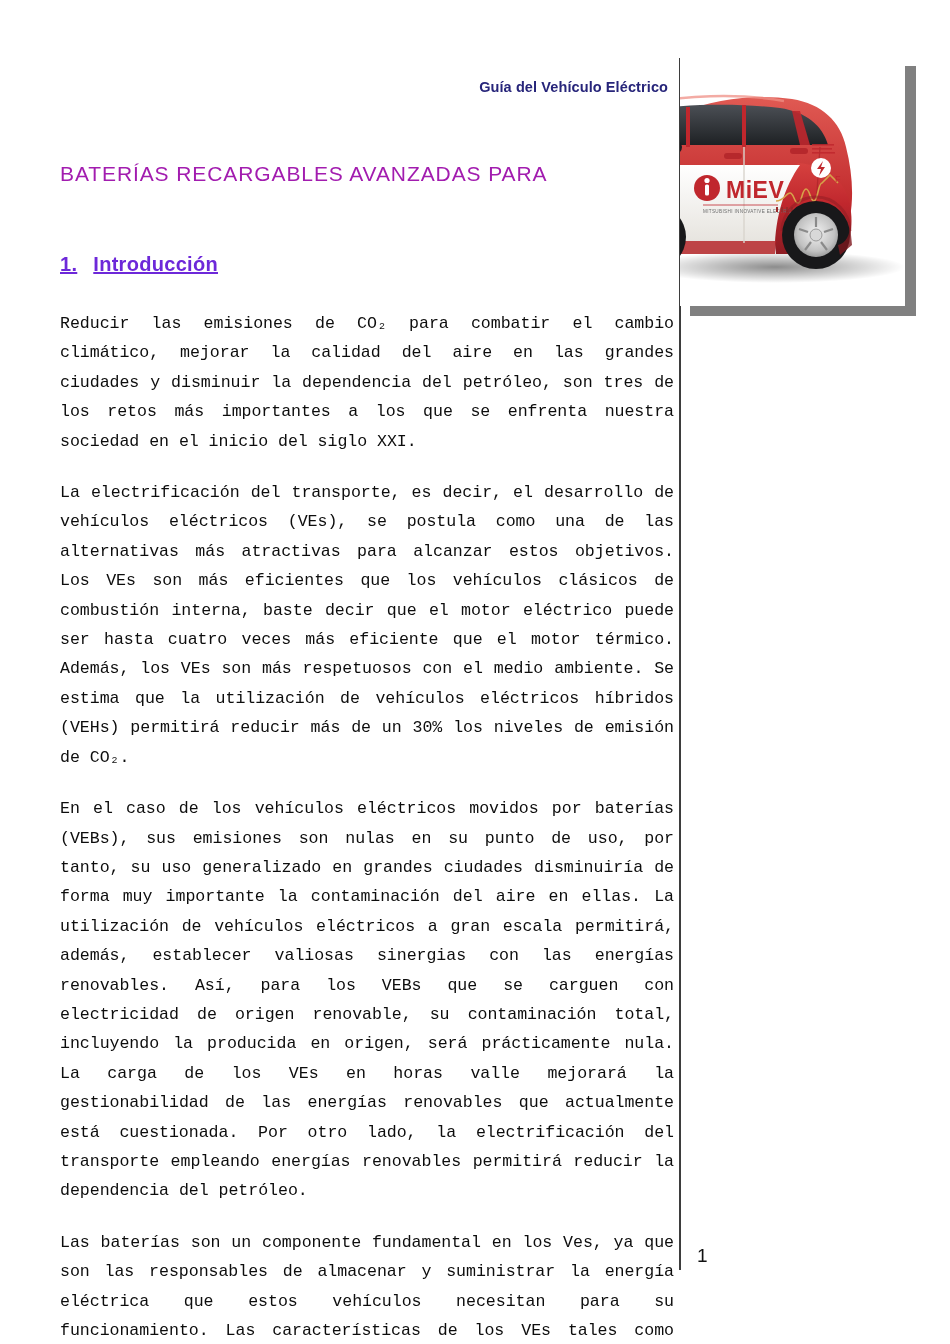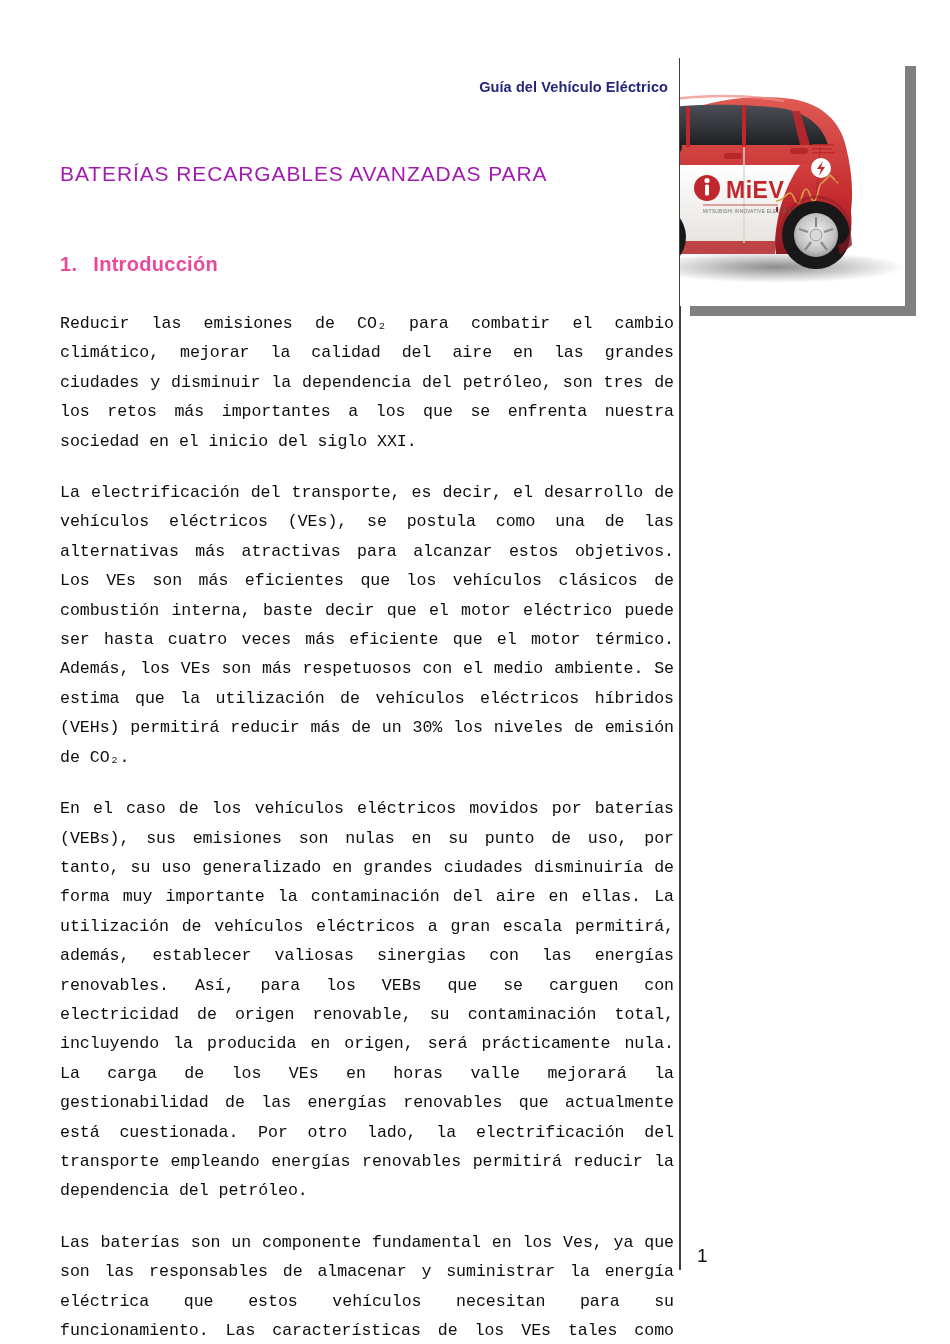--- a/index.html
+++ b/index.html
@@ -91,22 +91,23 @@
   }
 
   
   .sec-head {
     position: absolute;
     left: 60px;
     top: 253px;
     font-family: "Liberation Sans", "DejaVu Sans", sans-serif;
     font-size: 20px;
     font-weight: bold;
-    color: #ec4899;
+    color: #6d28d9;
     letter-spacing: 0.3px;
+    text-decoration: underline;
   }
   .sec-num { margin-right: 16px; }
 
   
   .body-col {
     position: absolute;
     left: 60px;
     top: 309px;
     width: 614px;
   }

